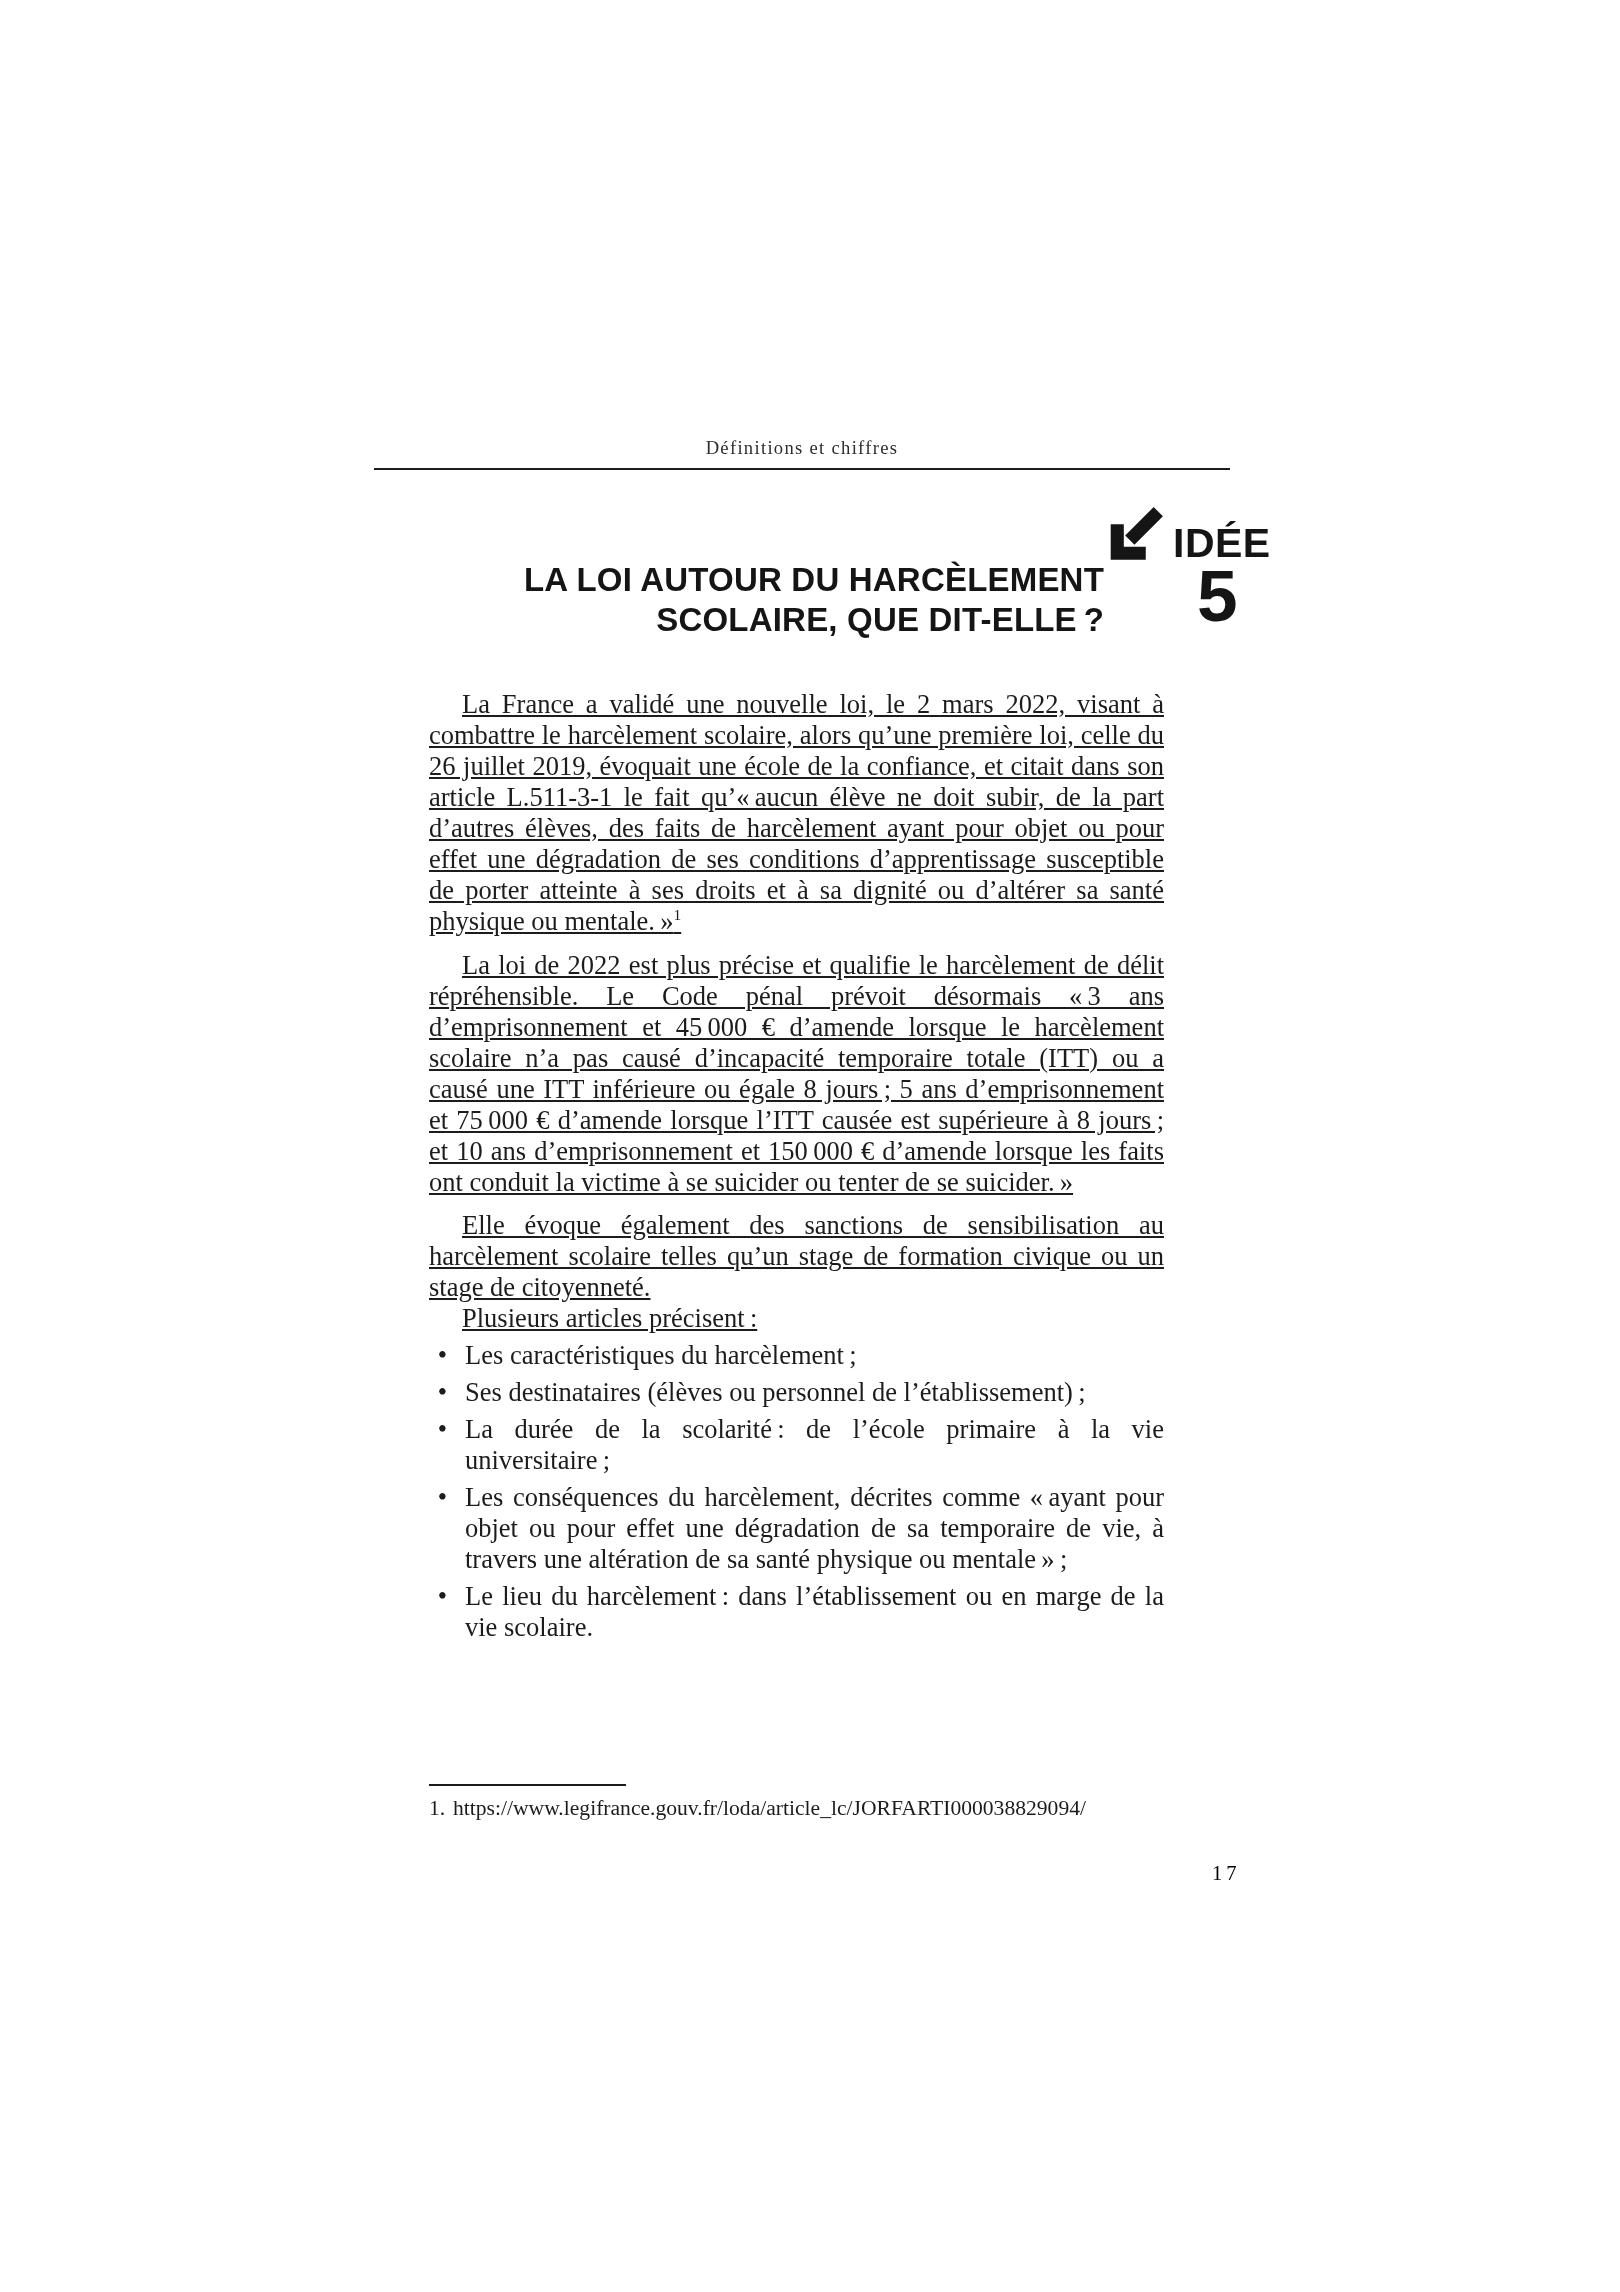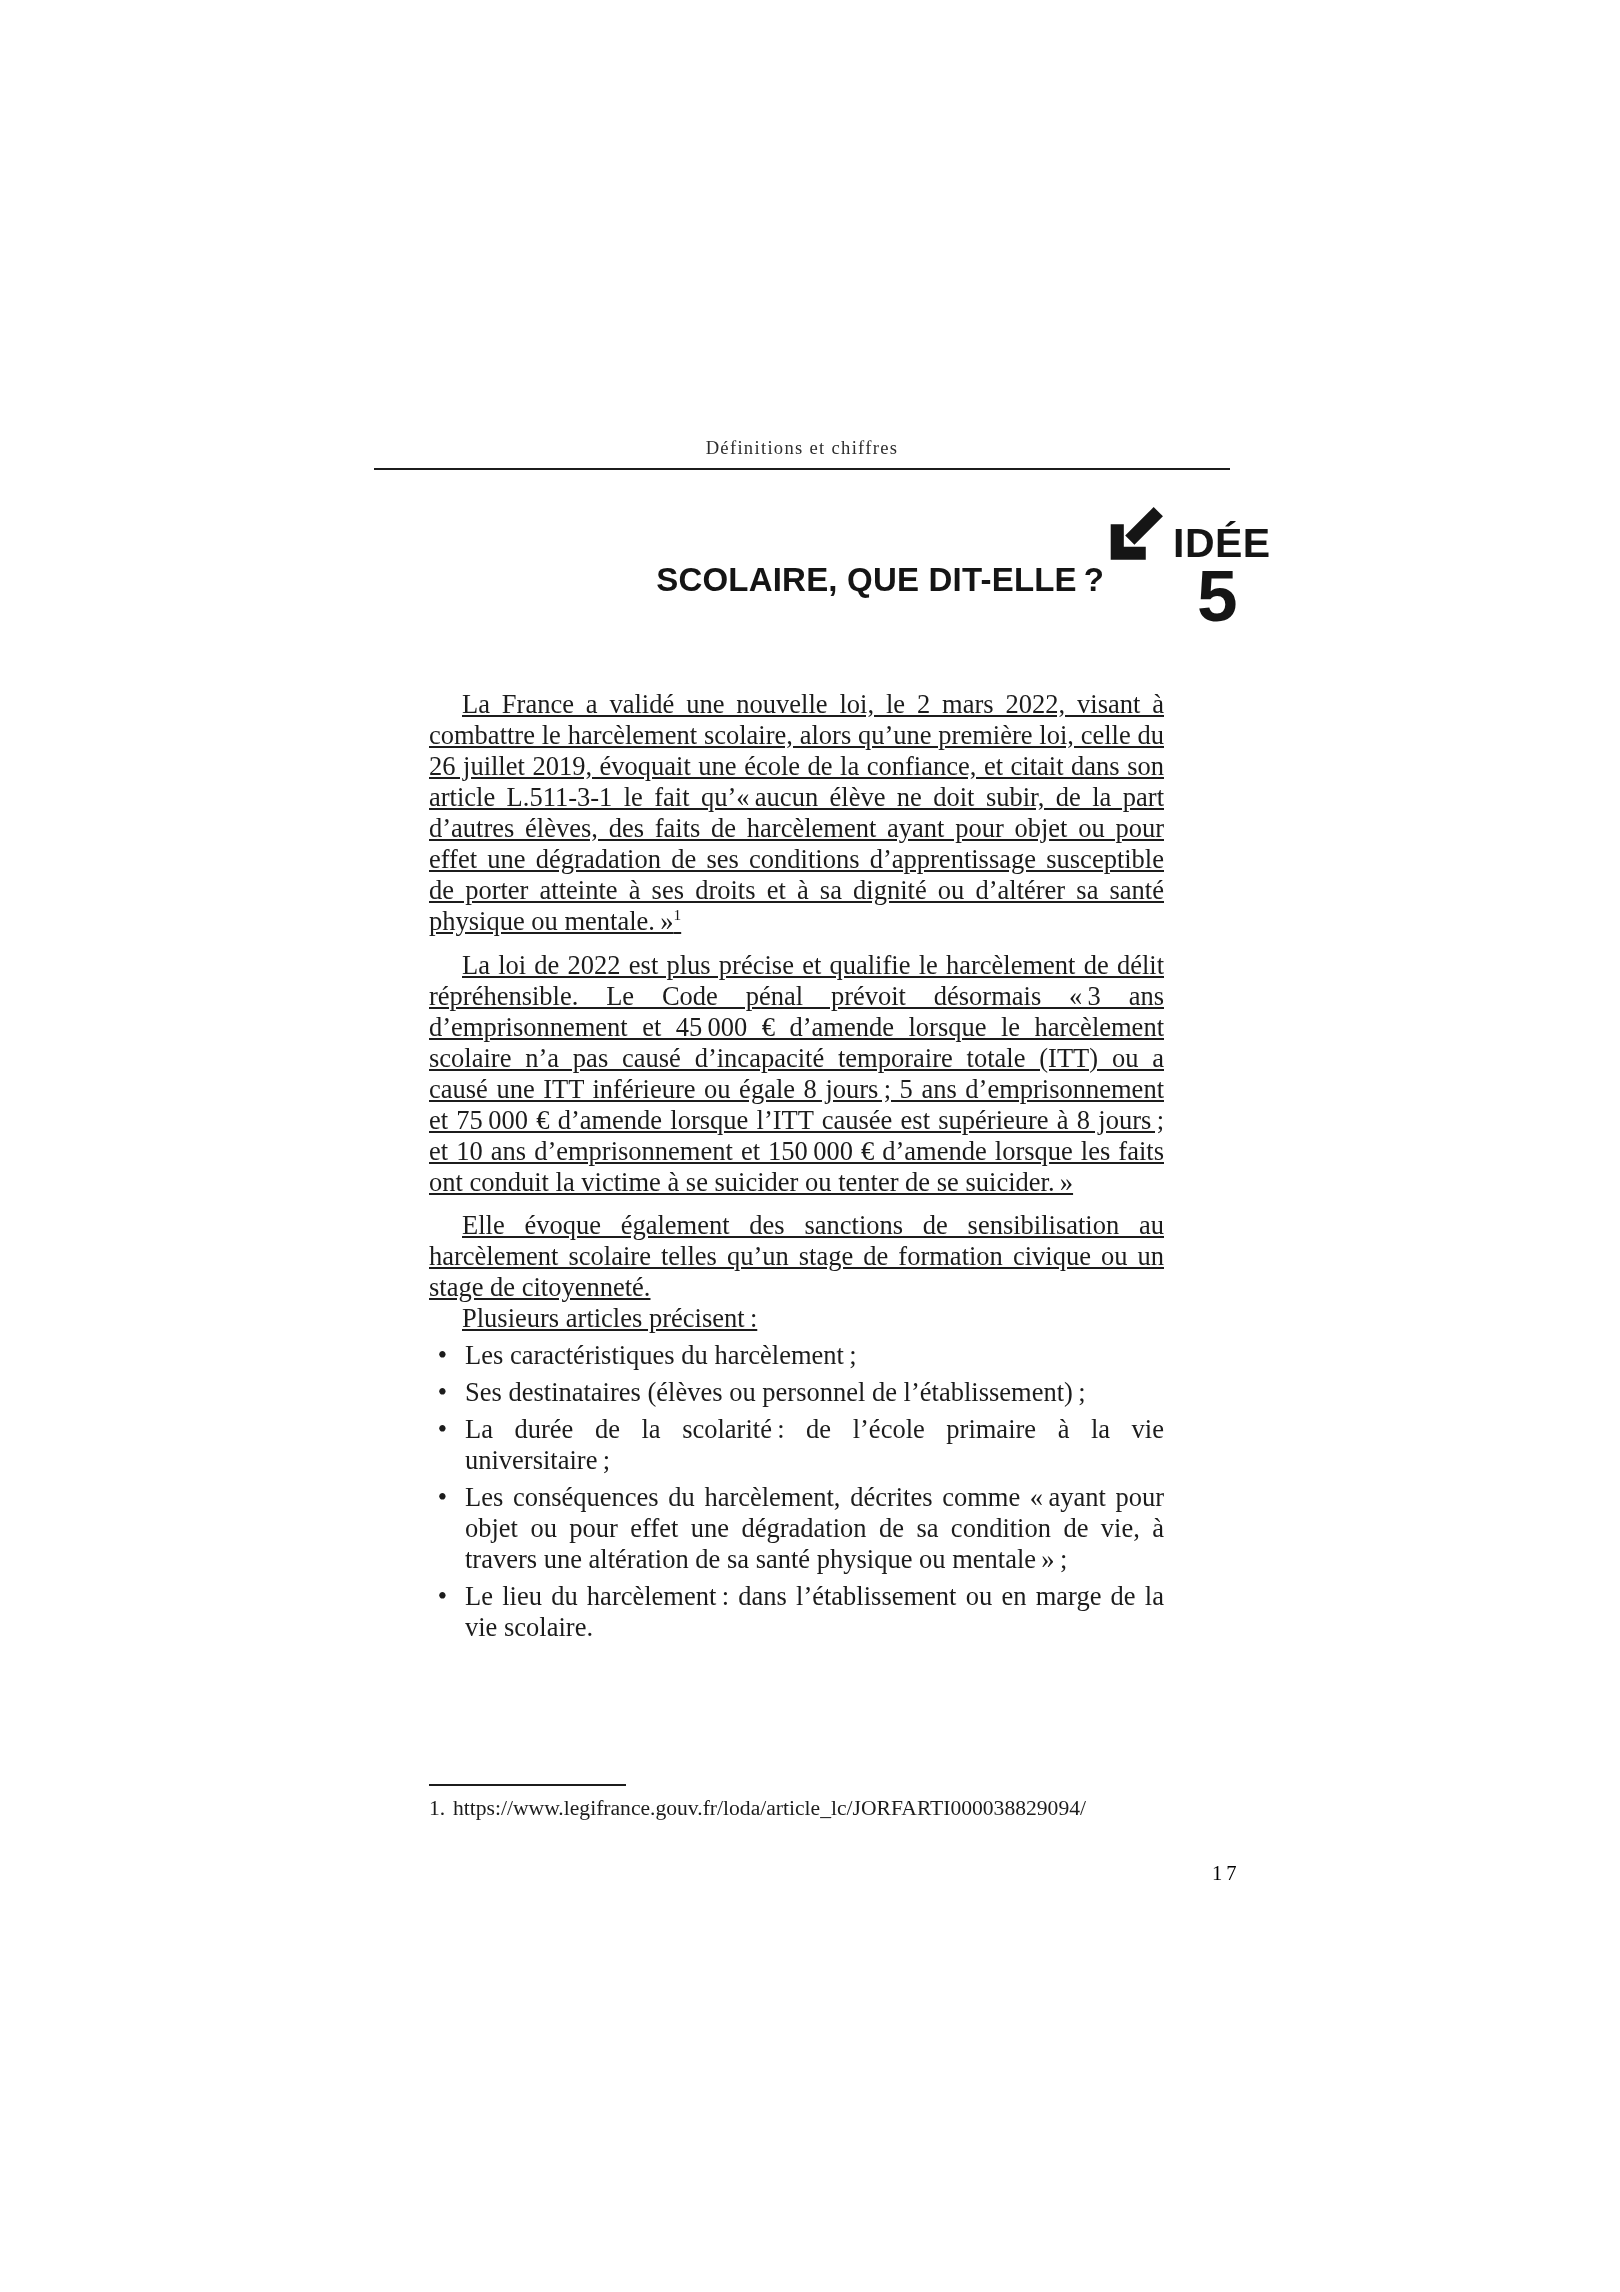--- a/index.html
+++ b/index.html
@@ -93,20 +93,21 @@
   <div class="idee-arrow">
     <svg width="57" height="61" viewBox="0 0 100 100" aria-hidden="true">
       <line x1="90" y1="10" x2="40" y2="60" stroke="#151515" stroke-width="23"></line>
       <polyline points="18,32 18,83 68,83" fill="none" stroke="#151515" stroke-width="23"></polyline>
     </svg>
   </div>
   <div class="idee-label">IDÉE</div>
   <div class="idee-number">5</div>
 
   <div class="title-block">
+    <div>LA LOI AUTOUR DU HARCÈLEMENT</div>
     <div>SCOLAIRE, QUE DIT-ELLE ?</div>
   </div>
 
   <div class="body-block">
     <p class="para-gap"><span>La France a validé une nouvelle loi, le 2 mars 2022, visant à combattre le harcèlement scolaire, alors qu’une première loi, celle du 26 juillet 2019, évoquait une école de la confiance, et citait dans son article L.511-3-1 le fait qu’« aucun élève ne doit subir, de la part d’autres élèves, des faits de harcèlement ayant pour objet ou pour effet une dégradation de ses conditions d’apprentissage susceptible de porter atteinte à ses droits et à sa dignité ou d’altérer sa santé physique ou mentale. »</span><sup>1</sup></p>
 
     <p class="para-gap"><span>La loi de 2022 est plus précise et qualifie le harcèlement de délit répréhensible. Le Code pénal prévoit désormais « 3 ans d’emprisonnement et 45 000 € d’amende lorsque le harcèlement scolaire n’a pas causé d’incapacité temporaire totale (ITT) ou a causé une ITT inférieure ou égale 8 jours ; 5 ans d’emprisonnement et 75 000 € d’amende lorsque l’ITT causée est supérieure à 8 jours ; et 10 ans d’emprisonnement et 150 000 € d’amende lorsque les faits ont conduit la victime à se suicider ou tenter de se suicider. »</span></p>
 
     <p><span>Elle évoque également des sanctions de sensibilisation au harcèlement scolaire telles qu’un stage de formation civique ou un stage de citoyenneté.</span></p>
 
@@ -120,21 +121,21 @@
       <li>
         <span class="bullet">•</span>
         <span class="li-text">Ses destinataires (élèves ou personnel de l’établissement) ;</span>
       </li>
       <li>
         <span class="bullet">•</span>
         <span class="li-text">La durée de la scolarité : de l’école primaire à la vie universitaire ;</span>
       </li>
       <li>
         <span class="bullet">•</span>
-        <span class="li-text">Les conséquences du harcèlement, décrites comme « ayant pour objet ou pour effet une dégradation de sa condition de vie, à travers une altération de sa santé physique ou mentale » ;</span>
+        <span class="li-text">Les conséquences du harcèlement, décrites comme « ayant pour objet ou pour effet une dégradation de sa temporaire de vie, à travers une altération de sa santé physique ou mentale » ;</span>
       </li>
       <li>
         <span class="bullet">•</span>
         <span class="li-text">Le lieu du harcèlement : dans l’établissement ou en marge de la vie scolaire.</span>
       </li>
     </ul>
   </div>
 
   <div class="footnote-rule"></div>
 

